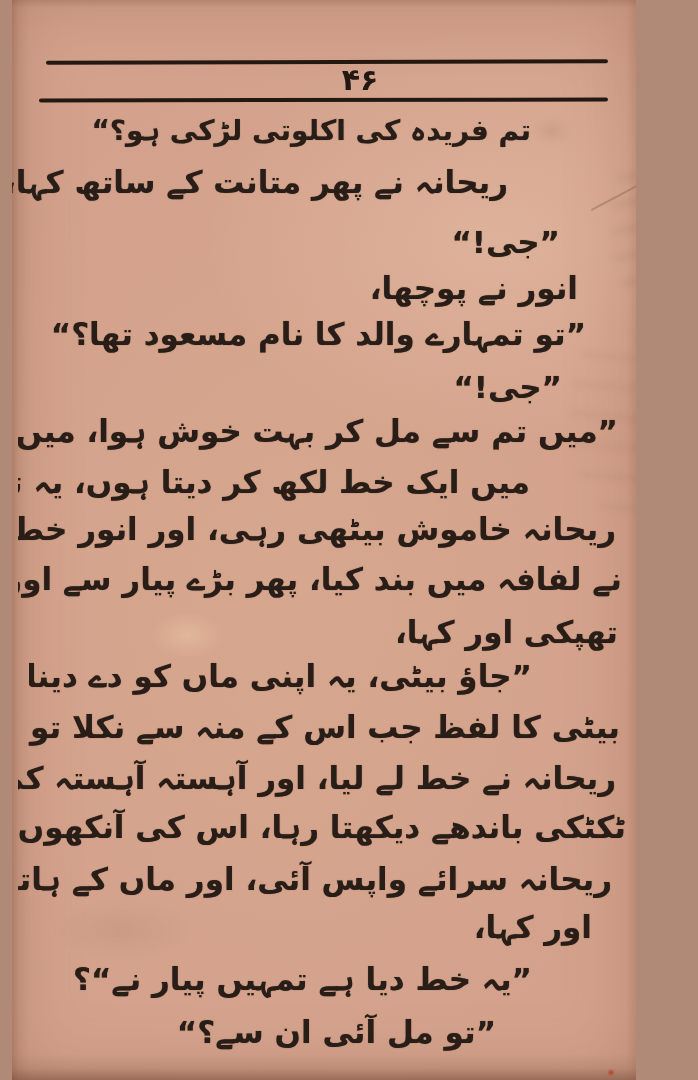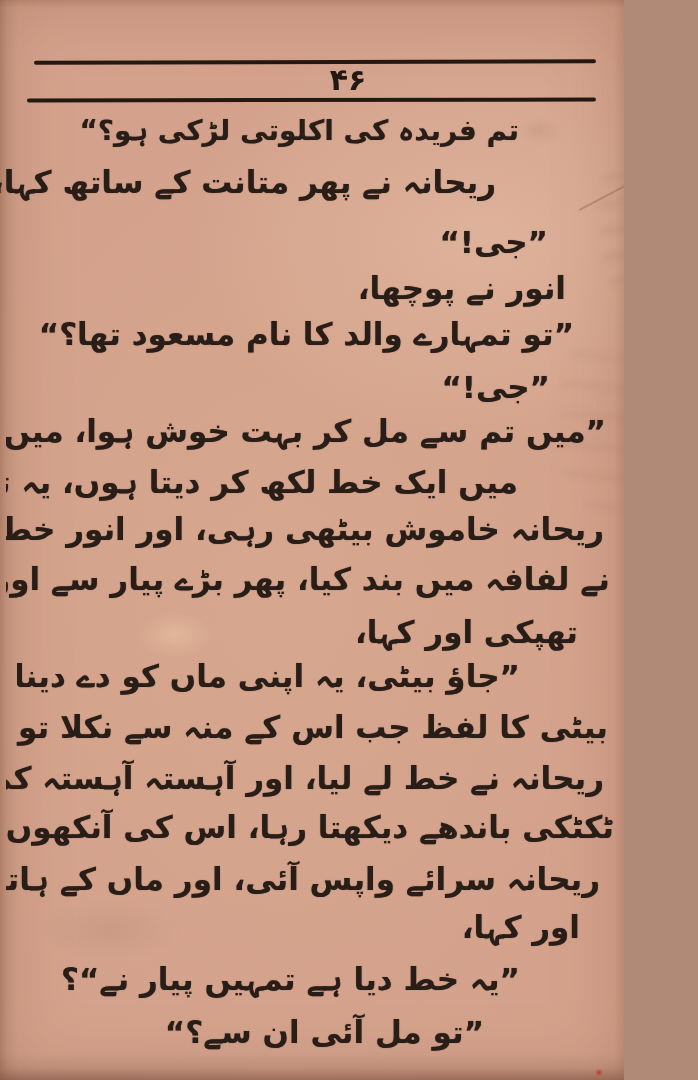--- a/index.html
+++ b/index.html
@@ -12,20 +12,21 @@
     position:relative;width:624px;height:1080px;overflow:hidden;
     background:
       radial-gradient(ellipse 420px 300px at 78% 22%, rgba(240,206,180,0.35), rgba(240,206,180,0) 70%),
       radial-gradient(ellipse 500px 700px at 45% 55%, rgba(222,176,148,0.30), rgba(222,176,148,0) 75%),
       linear-gradient(to right, rgba(110,66,48,0.30) 0px, rgba(110,66,48,0.10) 7px, rgba(110,66,48,0) 18px),
       linear-gradient(to left, rgba(130,84,62,0.18) 0px, rgba(130,84,62,0) 10px),
       linear-gradient(to top, rgba(95,58,44,0.45) 0px, rgba(95,58,44,0.12) 12px, rgba(95,58,44,0) 26px),
       linear-gradient(to bottom, rgba(110,70,52,0.22) 0px, rgba(110,70,52,0) 8px),
       #d4a28c;
     box-shadow: inset 0 0 70px rgba(125,74,52,0.28);
+    margin-left: 12px;
   }
   
   .rule{position:absolute;background:#241813;height:4px;border-radius:3px;}
   .rule-top{left:34px;right:28px;top:60px;transform:rotate(-0.15deg);}
   .rule-bottom{left:27px;right:28px;top:98px;transform:rotate(-0.1deg);}
   .page-number{
     position:absolute;top:60px;left:312px;width:72px;height:40px;
     text-align:center;font-size:30px;font-weight:700;color:#241813;
     line-height:40px;background:transparent;
   }
@@ -39,21 +40,21 @@
   .l1 {top:110px;right:105px;font-size:28px;}
   .l2 {top:161px;right:128px;}
   .l3 {top:221px;right:76px;}
   .l4 {top:267px;right:58px;}
   .l5 {top:313px;right:50px;}
   .l6 {top:366px;right:74px;}
   .l7 {top:410px;right:18px;left:6px;}
   .l8 {top:461px;right:106px;left:6px;}
   .l9 {top:508px;right:20px;left:6px;}
   .l10{top:558px;right:14px;left:6px;}
-  .l11{top:611px;right:46px;}
+  .l11{top:611px;right:18px;}
   .l12{top:655px;right:104px;left:17px;}
   .l13{top:706px;right:16px;left:6px;}
   .l14{top:757px;right:20px;left:6px;}
   .l15{top:806px;right:10px;left:4px;}
   .l16{top:858px;right:24px;left:6px;}
   .l17{top:906px;right:44px;text-align:center;}
   .l18{top:958px;right:104px;}
   .l19{top:1011px;right:140px;text-align:center;}
   
   .artifact{position:absolute;pointer-events:none;}

